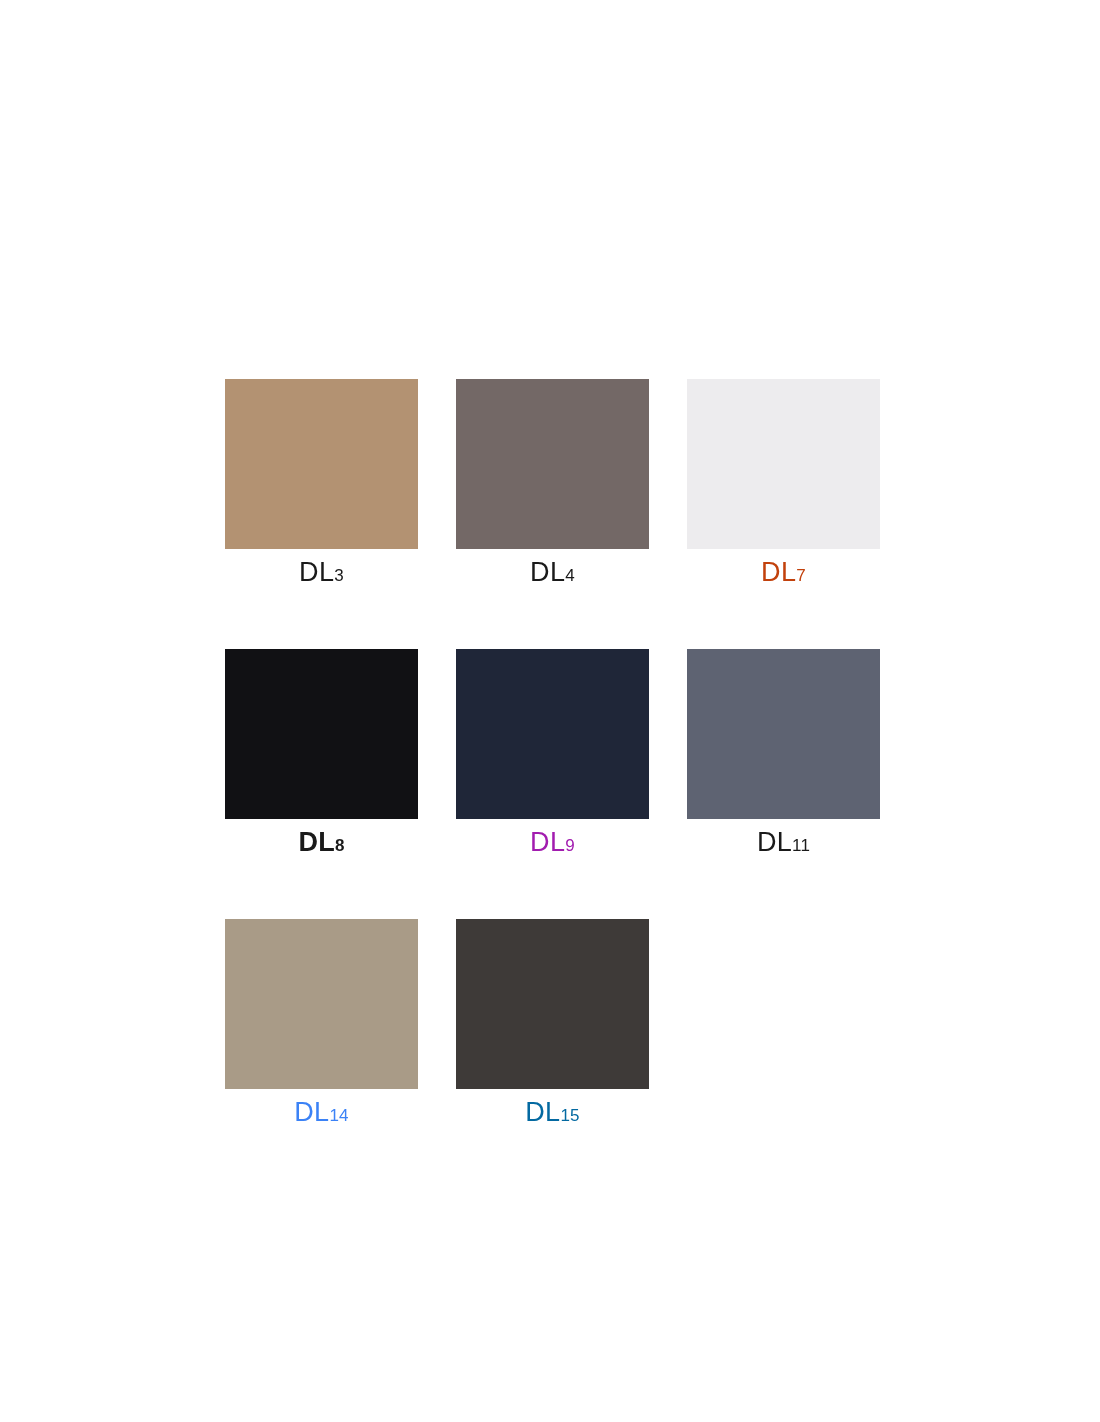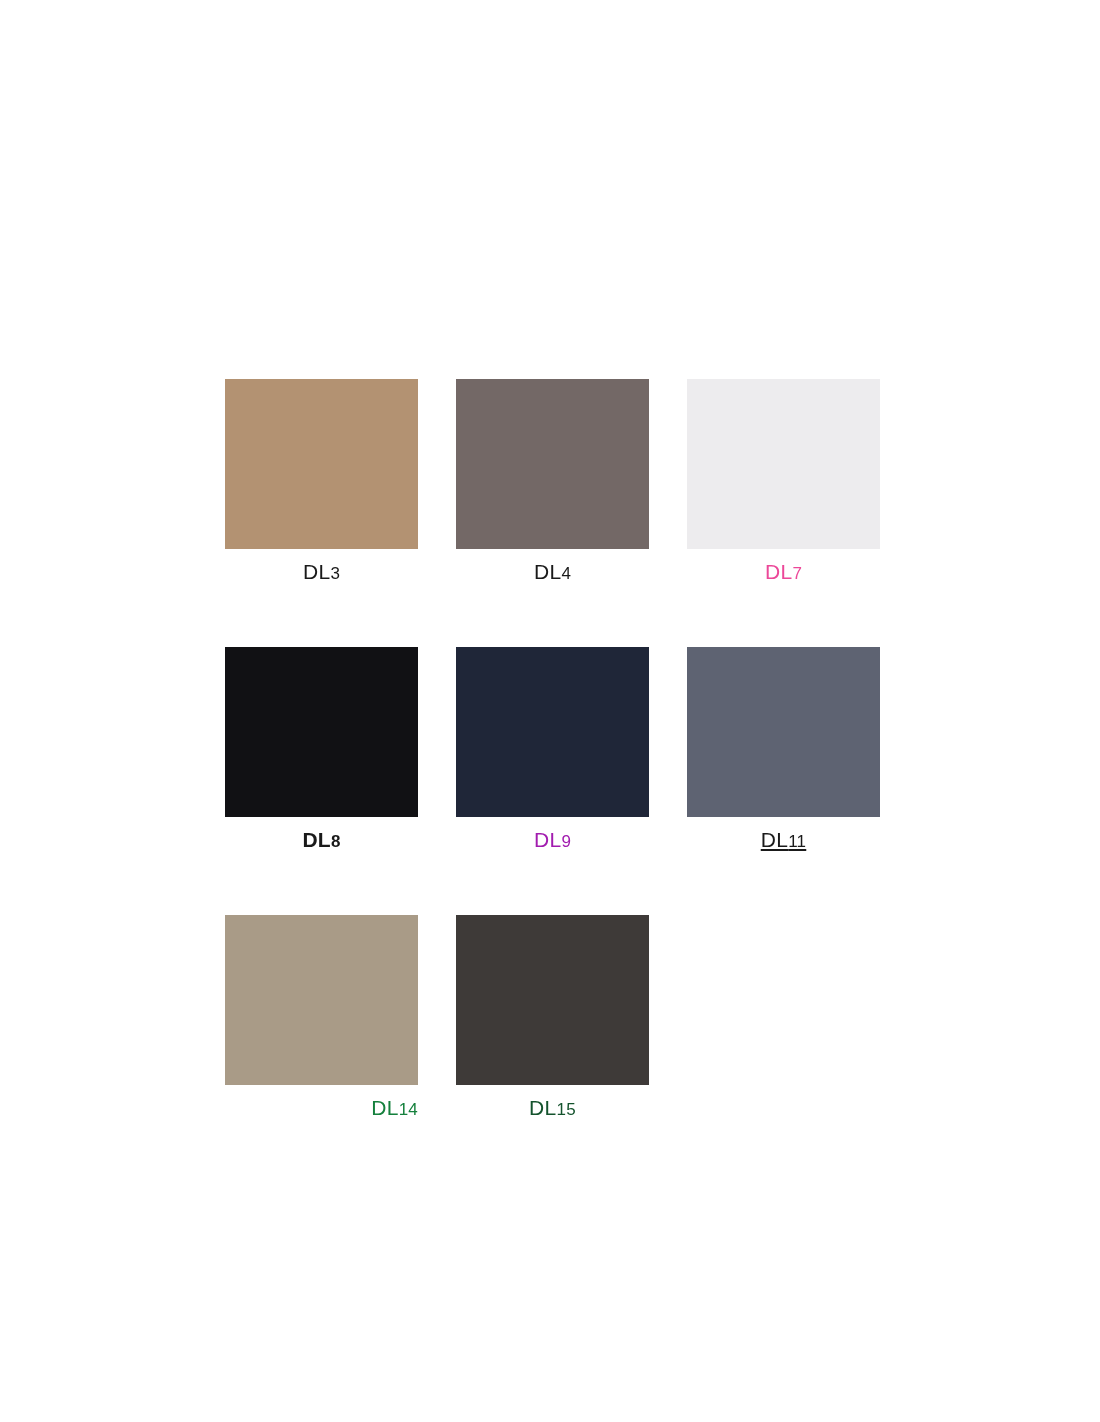--- a/index.html
+++ b/index.html
@@ -59,21 +59,21 @@
     color: #1a1a1a;
     white-space: nowrap;
     font-variant-numeric: oldstyle-nums;
     -moz-font-feature-settings: "onum";
     -webkit-font-feature-settings: "onum";
     font-feature-settings: "onum";
   }
 
   
   .swatch-label .prefix {
-    font-size: 21px;
+    font-size: 27px;
     vertical-align: baseline;
   }
   .swatch-label .digits {
     font-size: 17px;
     vertical-align: baseline;
     letter-spacing: 0.2px;
   }
 </style>
 </head>
 <body style="background: rgb(255, 255, 255);">
@@ -86,38 +86,38 @@
       <span class="swatch-chip" style="background-color: rgb(179, 146, 114);"></span>
       <span class="swatch-label" style="color: rgb(26, 26, 26);"><span class="prefix">DL</span><span class="digits">3</span></span>
     </div>
     <div class="swatch-cell" title="DL4">
       <span class="swatch-chip" style="background-color: rgb(115, 104, 102);"></span>
       <span class="swatch-label" style="color: rgb(26, 26, 26);"><span class="prefix">DL</span><span class="digits">4</span></span>
     </div>
 
     <div class="swatch-cell" title="DL7">
       <span class="swatch-chip" style="background-color: rgb(237, 236, 238);"></span>
-      <span class="swatch-label" style="color: #ec4899;"><span class="prefix">DL</span><span class="digits">7</span></span>
+      <span class="swatch-label" style="color: #c2410c;"><span class="prefix">DL</span><span class="digits">7</span></span>
     </div>
     <div class="swatch-cell" title="DL8">
       <span class="swatch-chip" style="background-color: rgb(17, 17, 20);"></span>
       <span class="swatch-label" style="color: rgb(26, 26, 26); font-weight: bold;"><span class="prefix">DL</span><span class="digits">8</span></span>
     </div>
     <div class="swatch-cell" title="DL9">
       <span class="swatch-chip" style="background-color: rgb(31, 38, 56);"></span>
       <span class="swatch-label" style="color: #a21caf;"><span class="prefix">DL</span><span class="digits">9</span></span>
     </div>
 
     <div class="swatch-cell" title="DL11">
       <span class="swatch-chip" style="background-color: rgb(94, 99, 114);"></span>
-      <span class="swatch-label" style="color: rgb(26, 26, 26); text-decoration: underline;"><span class="prefix">DL</span><span class="digits">11</span></span>
+      <span class="swatch-label" style="color: rgb(26, 26, 26);"><span class="prefix">DL</span><span class="digits">11</span></span>
     </div>
     <div class="swatch-cell" title="DL14">
       <span class="swatch-chip" style="background-color: rgb(169, 155, 135);"></span>
-      <span class="swatch-label" style="color: #15803d; text-align: right;"><span class="prefix">DL</span><span class="digits">14</span></span>
+      <span class="swatch-label" style="color: #3b82f6;"><span class="prefix">DL</span><span class="digits">14</span></span>
     </div>
     <div class="swatch-cell" title="DL15">
       <span class="swatch-chip" style="background-color: rgb(62, 58, 56);"></span>
-      <span class="swatch-label" style="color: #14532d;"><span class="prefix">DL</span><span class="digits">15</span></span>
+      <span class="swatch-label" style="color: #0369a1;"><span class="prefix">DL</span><span class="digits">15</span></span>
     </div>
   </div>
 
 </div>
 
 </body></html>

